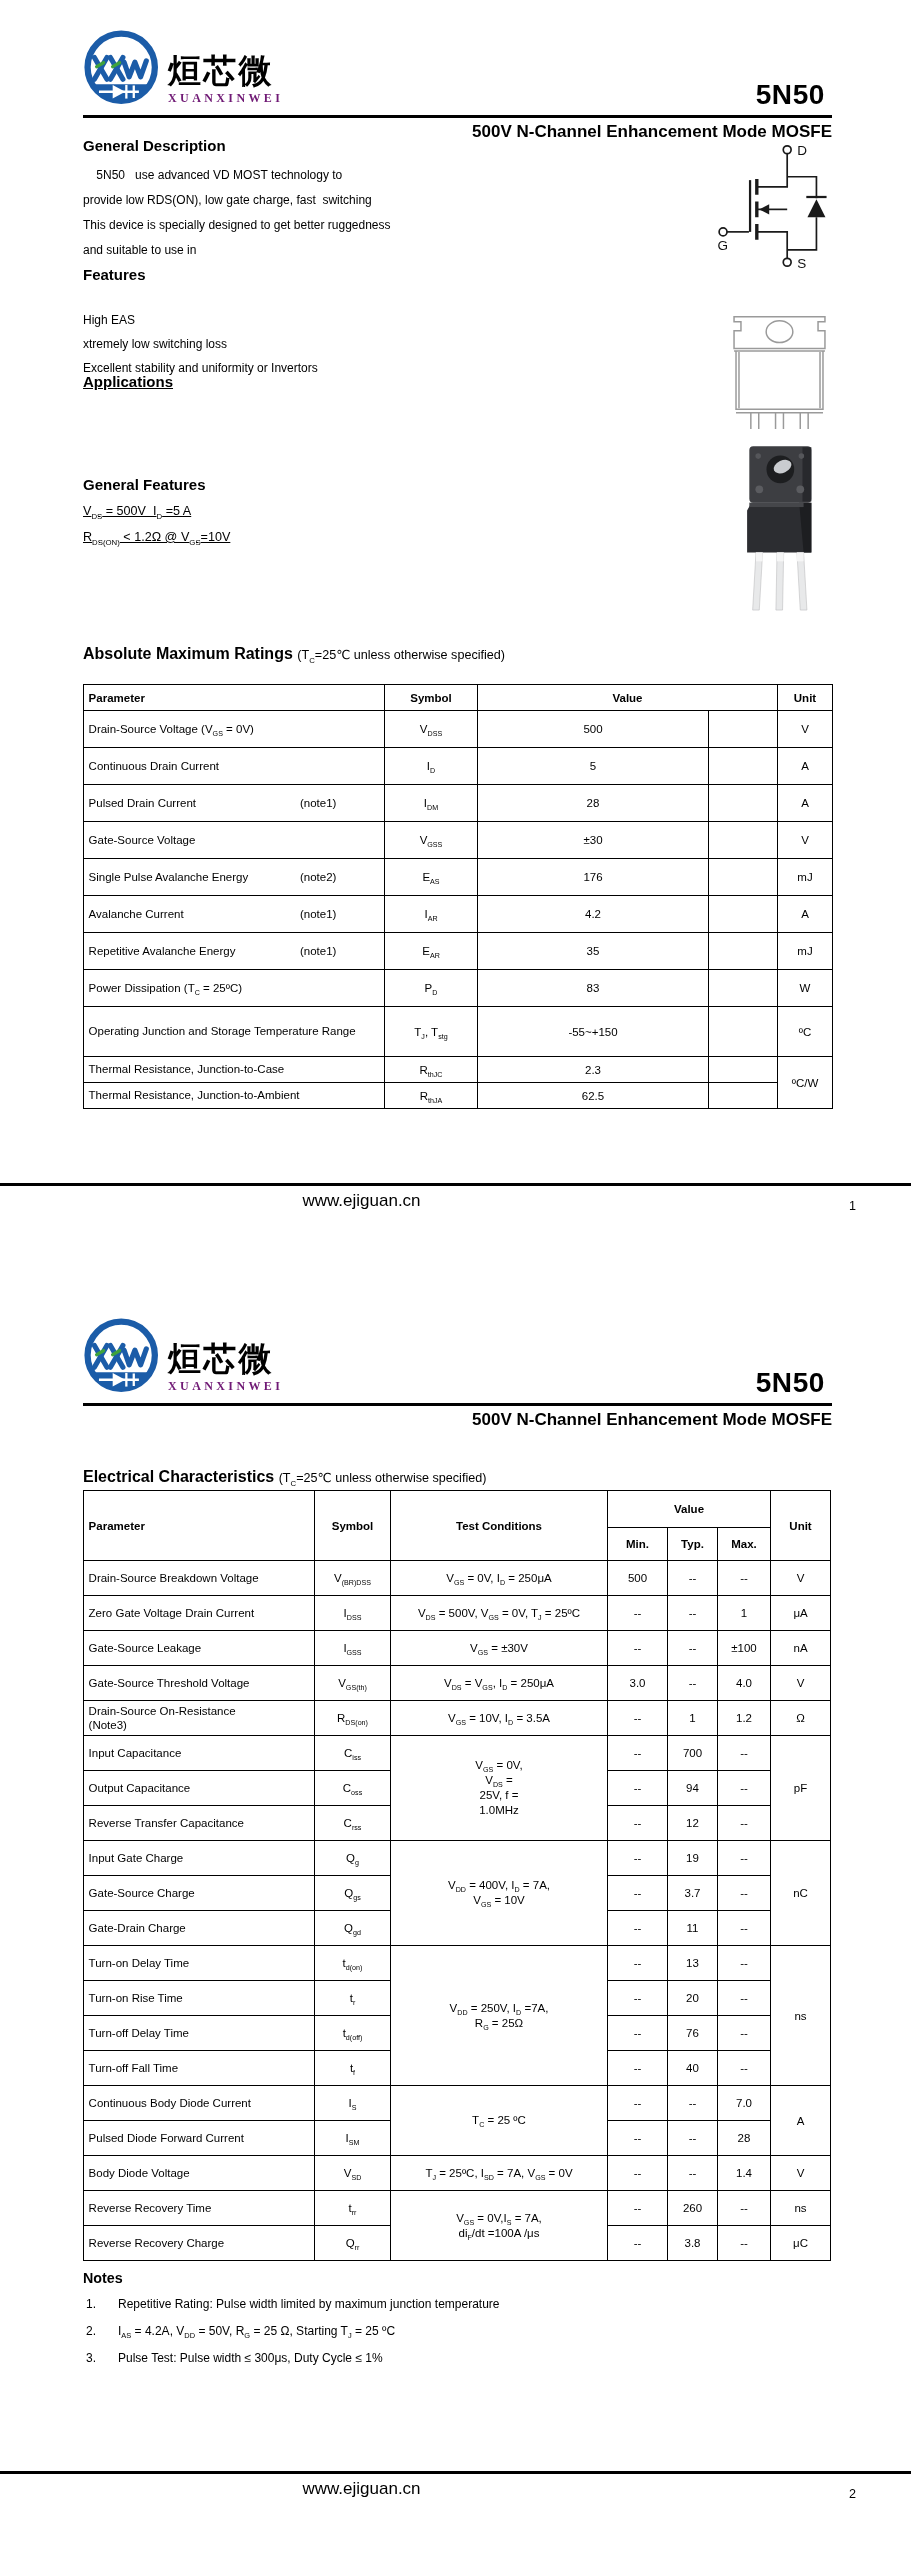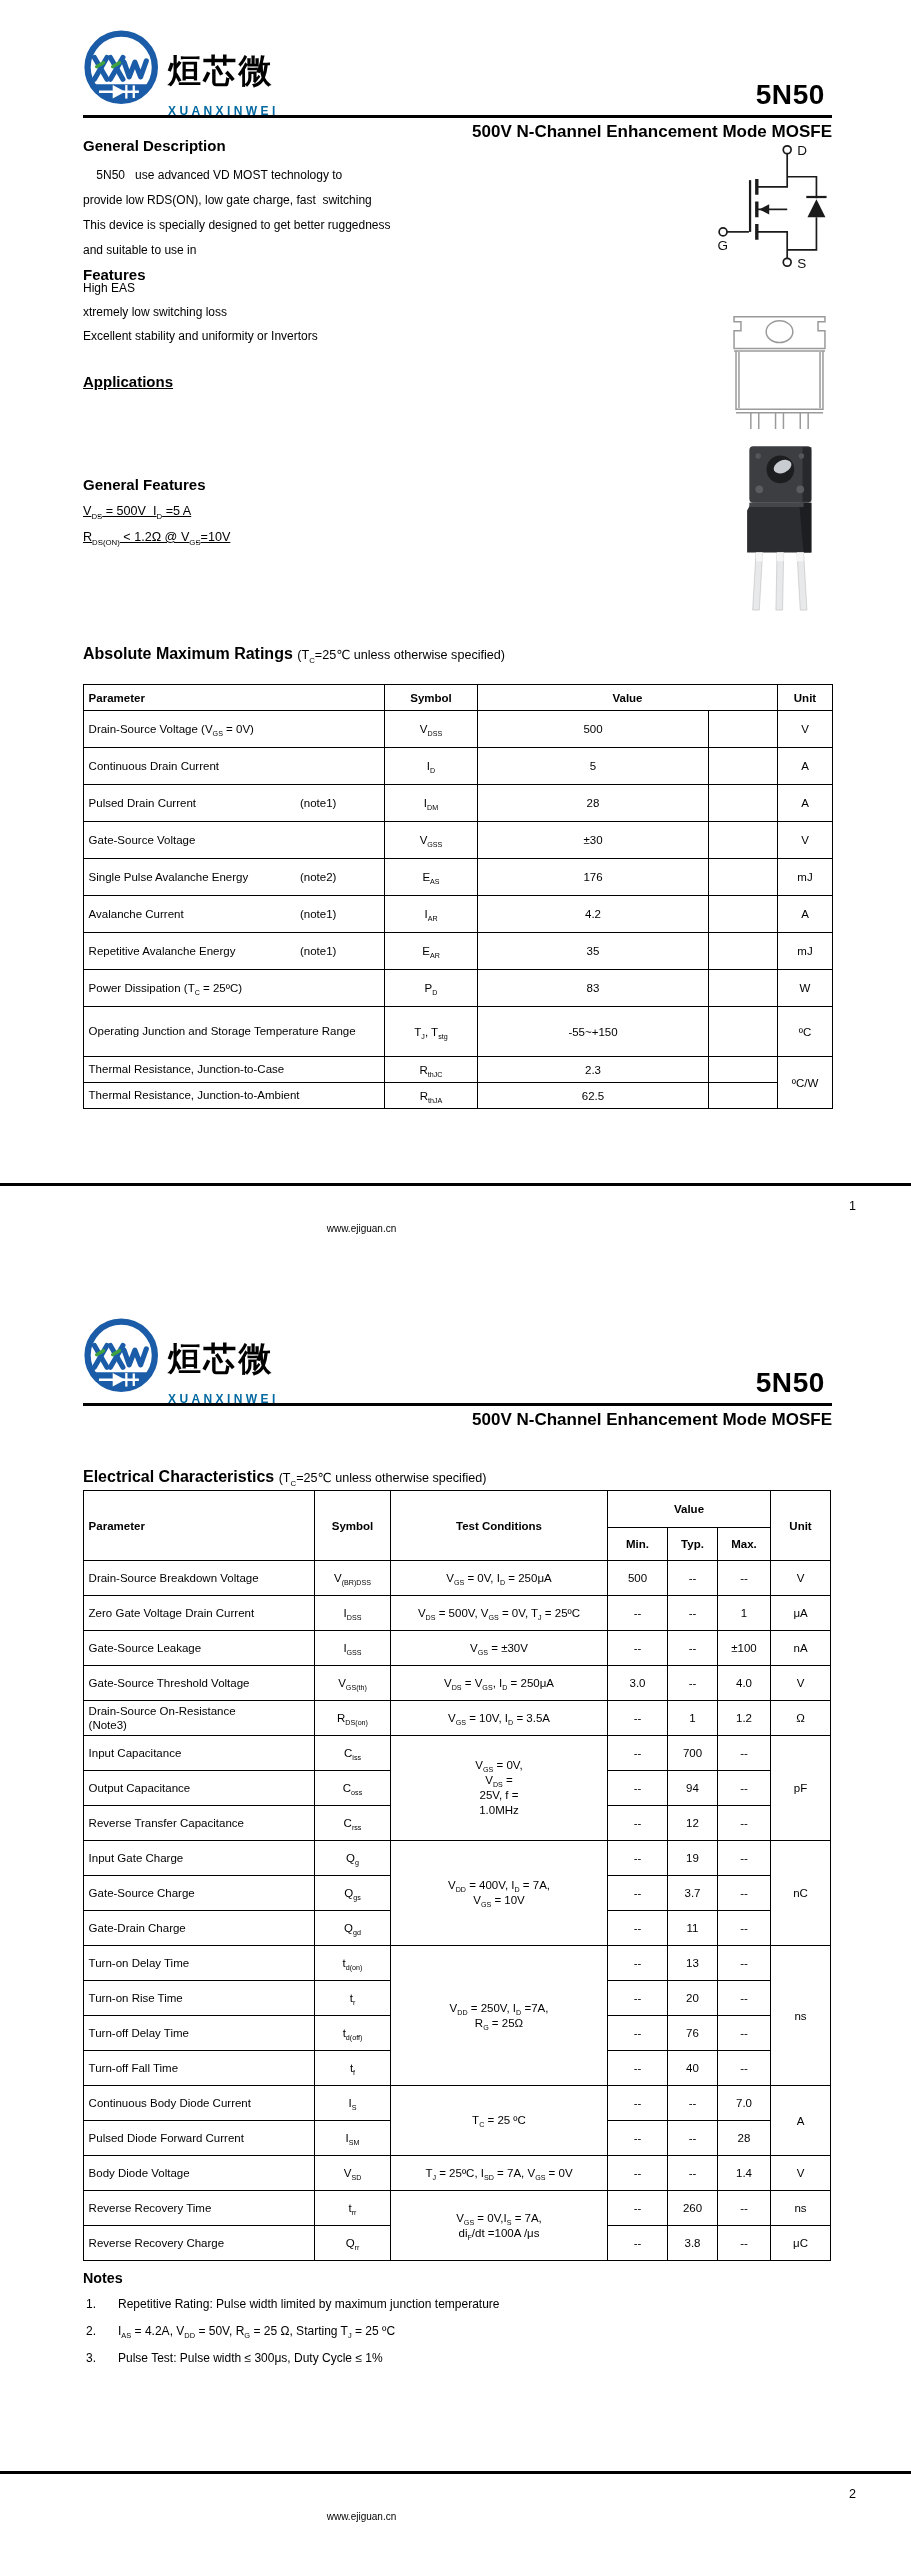--- a/index.html
+++ b/index.html
@@ -9,34 +9,34 @@
     width:911px;
     font-family:"Liberation Sans","DejaVu Sans",sans-serif;
     color:#000;
   }
   .page { position:relative; width:911px; height:1288px; background:#fff; overflow:hidden; }
 
   
   .logo-wrap { position:absolute; left:83px; top:29px; display:flex; }
   .logo-text { margin-left:8px; padding-top:25px; }
   .logo-cn { font-size:33px; font-weight:bold; line-height:1.0; letter-spacing:2.3px; }
-  .logo-en { font-size:12px; letter-spacing:3.4px; margin-top:17px; font-weight:bold; color:#0369a1; }
+  .logo-en { font-size:12px; letter-spacing:3.4px; margin-top:4px; font-weight:bold; color:#701a75;font-family:Liberation Serif, serif; }
   .part-number { position:absolute; right:86px; top:79px; font-size:28px; font-weight:bold; letter-spacing:0.6px; }
   .header-rule { position:absolute; left:83px; width:749px; top:115px; height:2.9px; background:#000; }
   .subtitle { position:absolute; right:79px; top:122px; font-size:17px; font-weight:bold; }
 
   
   .sec-title { position:absolute; left:83px; font-size:15px; font-weight:bold; }
   #gd-title { top:137px; }
   #gd-lines { position:absolute; left:83px; top:163px; width:367px; }
   .gd-line { font-size:12px; line-height:25px; height:25px; white-space:pre-wrap; }
   #features-title { top:266px; }
   .plain-list { position:absolute; left:83px; width:367px; list-style:none; margin:0; padding:0; }
   .plain-list li { font-size:12px; line-height:24px; height:24px; }
-  #features-list { top:276px; }
+  #features-list { top:308px; }
   #apps-title { top:373px;text-decoration:underline; }
   #apps-list { top:400px; }
   #gf-title { top:476px; }
   #gf-list { position:absolute; left:83px; top:498px; width:367px;text-decoration:underline; }
   .gf-item { font-size:12.6px; line-height:26px; height:26px; }
   sub { font-size:62%; line-height:0; }
 
   
   #mosfet-svg { position:absolute; left:714px; top:143px; }
   #pkg-outline { position:absolute; left:730px; top:303px; }
@@ -68,21 +68,21 @@
   td.c-cond { line-height:15px; }
 
   
   #notes-title { position:absolute; left:83px; top:982px; font-size:14.3px; font-weight:bold; }
   #notes-list { position:absolute; left:86px; top:1002px; width:631px; }
   .note-row { display:flex; height:27px; align-items:center; font-size:12px; }
   .note-num { width:32px; flex:none; }
 
   
   .footer-line { position:absolute; left:0; width:911px; top:1183px; height:2.9px; background:#000; }
-  .footer-site { position:absolute; left:0; width:723px; top:1191px; text-align:center; font-size:10px;margin-top:32px; }
+  .footer-site { position:absolute; left:0; width:723px; top:1191px; text-align:center; font-size:17px; }
   .page-num { position:absolute; right:55px; top:1199px; font-size:12.6px; }
 </style>
 </head>
 <body>
 
 <div class="page">
 
   <div class="logo-wrap">
     <svg id="logo-svg-1" class="logo-svg" width="77" height="77" viewBox="0 0 135 135">
       <circle cx="67" cy="67" r="59" fill="#fff" style="stroke:var(--logo-blue)" stroke-width="11"></circle>

